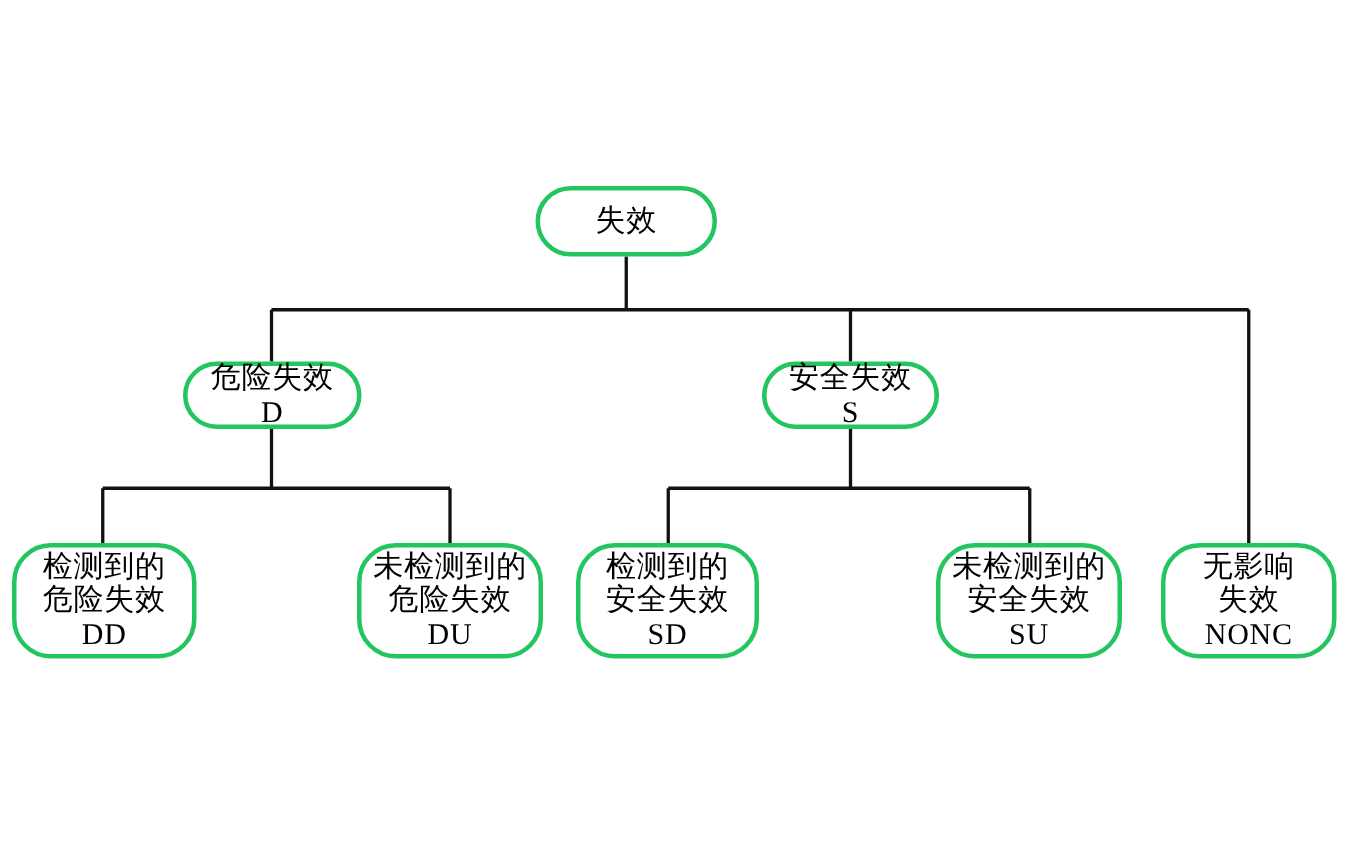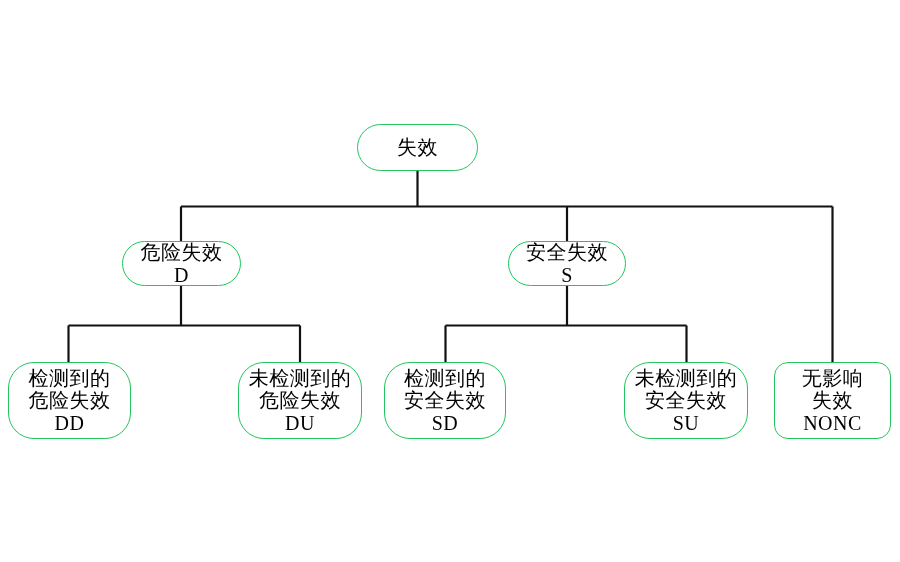--- a/index.html
+++ b/index.html
@@ -25,21 +25,21 @@
     position: absolute;
     left: 0;
     top: 0;
     width: 900px;
     height: 562px;
   }
   .node {
     position: absolute;
     box-sizing: border-box;
     background: #ffffff;
-    border: 1px solid #22c55e;
+    border: 3px solid #22c55e;
     display: flex;
     flex-direction: column;
     align-items: center;
     justify-content: center;
     text-align: center;
     line-height: 1.12;
     z-index: 2;
   }
   .node .line {
     display: block;
@@ -54,21 +54,21 @@
     font-family: "Liberation Serif", "DejaVu Serif", serif;
     letter-spacing: 0.5px;
   }
   .node-root      { left: 357px; top: 124px; width: 121px; height: 47px; border-radius: 24px; }
   .node-d         { left: 122px; top: 241px; width: 119px; height: 45px; border-radius: 23px; }
   .node-s         { left: 508px; top: 241px; width: 118px; height: 45px; border-radius: 23px; }
   .node-dd        { left: 8px;   top: 362px; width: 123px; height: 77px; border-radius: 26px; }
   .node-du        { left: 238px; top: 362px; width: 124px; height: 77px; border-radius: 26px; }
   .node-sd        { left: 384px; top: 362px; width: 122px; height: 77px; border-radius: 26px; }
   .node-su        { left: 624px; top: 362px; width: 124px; height: 77px; border-radius: 26px; }
-  .node-nonc      { left: 774px; top: 362px; width: 117px; height: 77px; border-radius: 14px; }
+  .node-nonc      { left: 774px; top: 362px; width: 117px; height: 77px; border-radius: 26px; }
 </style>
 </head>
 <body>
 
 <div id="diagram-canvas">
 
   <svg id="connector-layer" viewBox="0 0 900 562" width="900" height="562" xmlns="http://www.w3.org/2000/svg">
     <g fill="none" stroke="#111111" stroke-width="2.2" stroke-linecap="butt">
 
       <path d="M 417.5 171 L 417.5 206.5"></path>

